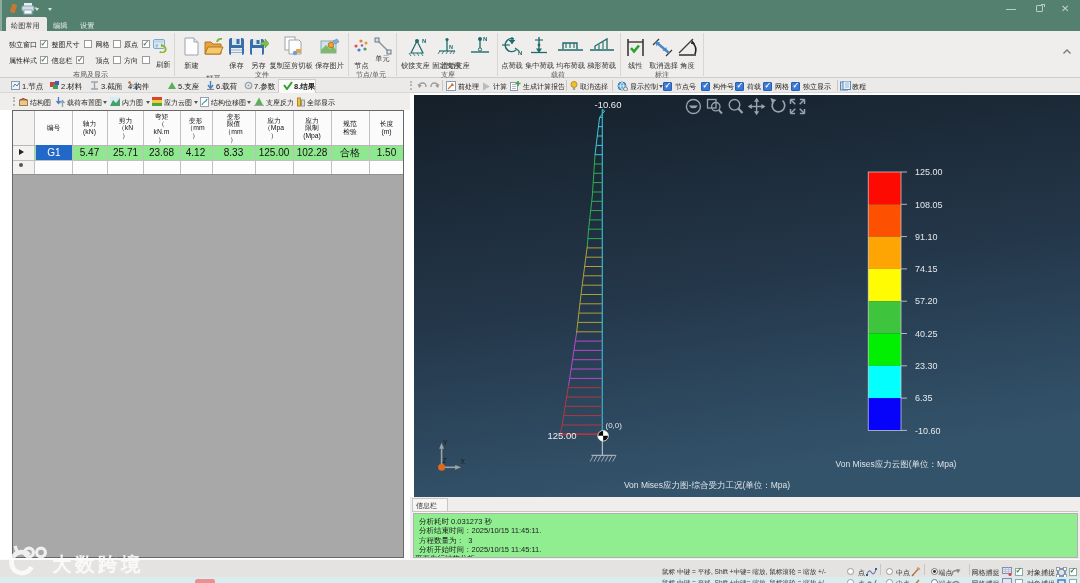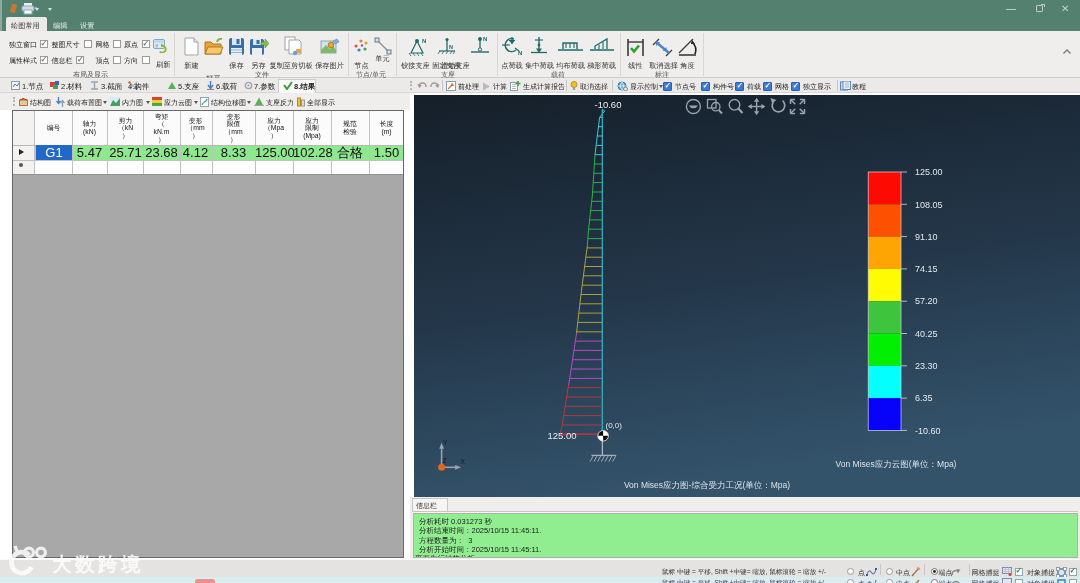--- a/index.html
+++ b/index.html
@@ -9,21 +9,21 @@
   .cb { position:absolute; width:8px; height:8px; background:#fff; border:1px solid #9a9a9a; }
   .cb.on::after { content:"✓"; position:absolute; left:0px; top:-2px; font-size:8px; color:#5c7a6a; font-weight:bold; }
   .cblbl { position:absolute; font-size:7px; color:#222; line-height:9px; }
   .rlbl { position:absolute; font-size:7.2px; color:#333; text-align:center; white-space:nowrap; }
   .gcap { position:absolute; font-size:7px; line-height:7px; color:#555; text-align:center; white-space:nowrap; }
   .gsep { position:absolute; top:33px; width:1px; height:43px; background:#d8d6d4; }
   .tbtxt { font-size:7px; color:#222; white-space:nowrap; }
   .vsep { position:absolute; width:1px; background:#c9c7c5; }
   .bluecb { position:absolute; width:9px; height:9px; background:#3b7ad6; border:1px solid #2a5fb0; border-radius:1px; }
   .hc { height:34px; display:flex; align-items:center; justify-content:center; text-align:center; font-size:6.8px; line-height:7.6px; color:#111; }
-  .dc { height:15px; line-height:15px; text-align:center; font-size:13px; color:#111; }
+  .dc { height:15px; line-height:15px; text-align:center; font-size:10px; color:#111; }
   .bluecb::after { content:"✓"; position:absolute; left:0.5px; top:-1.5px; font-size:8px; color:#fff; font-weight:bold; }
 </style>
 </head>
 <body>
 <div id="app">
 
 <div class="abs" style="left:0;top:0;width:1080px;height:17px;background:#54806f;"></div>
 <div class="abs" style="left:0;top:17px;width:1080px;height:14px;background:#54806f;"></div>
 <div class="abs" style="left:0;top:0;width:2px;height:31px;background:#8aab9d;"></div>
 

